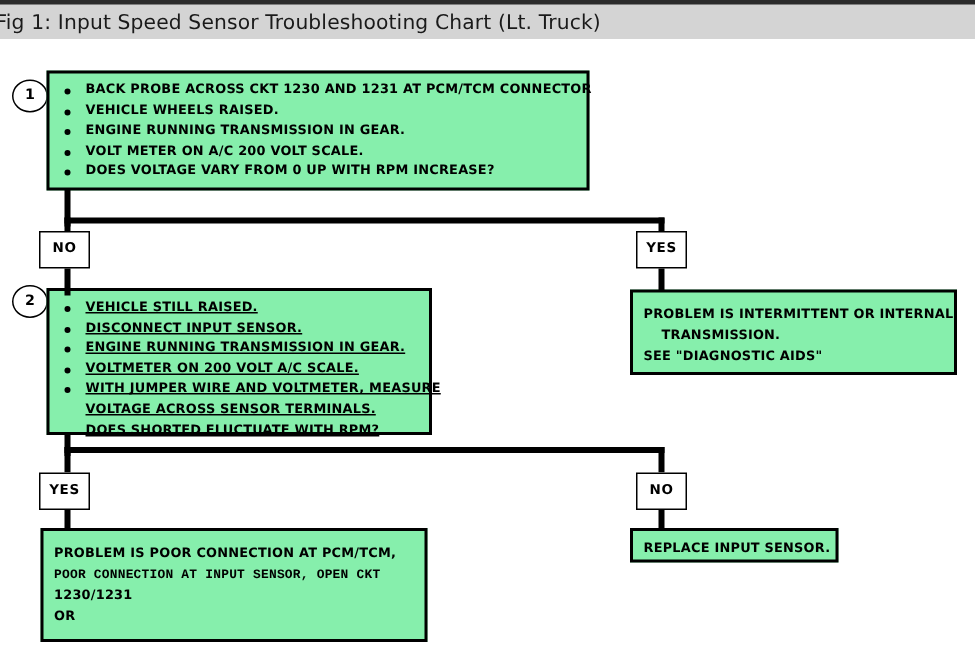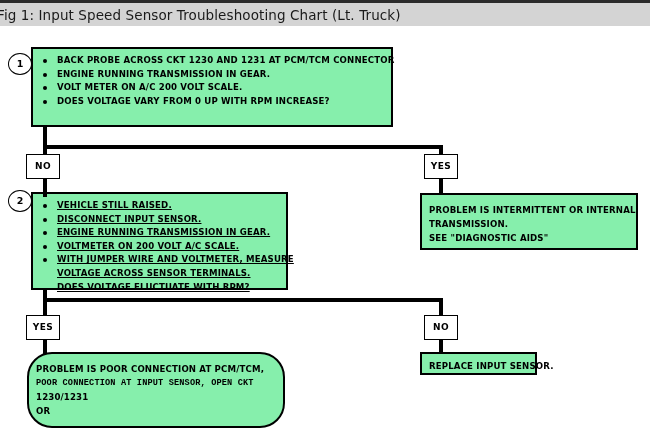--- a/index.html
+++ b/index.html
@@ -190,57 +190,58 @@
 
     <div class="vline" style="left:439px; top:272px; height:17px;"></div>
 
     <div class="vline" style="left:439px; top:312px; height:16px;"></div>
 
     <div class="step-circle" style="left:8px; top:27px;">1</div>
 
     <div class="box" style="left:31px; top:21px; width:362px; height:80px;">
       <ul class="steplist" style="left:8px; top:5px;">
         <li class="bulleted">BACK PROBE ACROSS CKT 1230 AND 1231 AT PCM/TCM CONNECTOR</li>
+        <li class="bulleted">VEHICLE WHEELS RAISED.</li>
         <li class="bulleted">ENGINE RUNNING TRANSMISSION IN GEAR.</li>
         <li class="bulleted">VOLT METER ON A/C 200 VOLT SCALE.</li>
         <li class="bulleted">DOES VOLTAGE VARY FROM 0 UP WITH RPM INCREASE?</li>
       </ul>
     </div>
 
     <div class="yn" style="left:26px; top:128px;">NO</div>
     <div class="yn" style="left:424px; top:128px;">YES</div>
 
     <div class="step-circle" style="left:8px; top:164px;">2</div>
 
     <div class="box" style="left:31px; top:166px; width:257px; height:98px;">
       <ul class="steplist" style="left:8px; top:5px;text-decoration:underline;">
         <li class="bulleted">VEHICLE STILL RAISED.</li>
         <li class="bulleted">DISCONNECT INPUT SENSOR.</li>
         <li class="bulleted">ENGINE RUNNING TRANSMISSION IN GEAR.</li>
         <li class="bulleted">VOLTMETER ON 200 VOLT A/C SCALE.</li>
         <li class="bulleted">WITH JUMPER WIRE AND VOLTMETER, MEASURE</li>
         <li class="cont">VOLTAGE ACROSS SENSOR TERMINALS.</li>
-        <li class="cont">DOES VOLTAGE FLUCTUATE WITH RPM?</li>
+        <li class="cont">DOES SHORTED FLUCTUATE WITH RPM?</li>
       </ul>
     </div>
 
     <div class="box" style="left:420px; top:167px; width:218px; height:57px;">
       <div class="resulttext" style="left:7px; top:8px;">PROBLEM IS INTERMITTENT OR INTERNAL</div>
-      <div class="resulttext" style="left:7px; top:22px;">TRANSMISSION.</div>
+      <div class="resulttext" style="left:19px; top:22px;">TRANSMISSION.</div>
       <div class="resulttext" style="left:7px; top:36px;">SEE "DIAGNOSTIC AIDS"</div>
     </div>
 
     <div class="yn" style="left:26px; top:289px;">YES</div>
     <div class="yn" style="left:424px; top:289px;">NO</div>
 
-    <div class="box" style="left:27px; top:326px; width:258px; height:76px;border-radius:25px;">
+    <div class="box" style="left:27px; top:326px; width:258px; height:76px;">
       <div class="resulttext" style="left:7px; top:8px;">PROBLEM IS POOR CONNECTION AT PCM/TCM,</div>
       <div class="resulttext" style="left:7px; top:22px;font-family:Liberation Mono, monospace;">POOR CONNECTION AT INPUT SENSOR, OPEN CKT</div>
       <div class="resulttext" style="left:7px; top:36px;">1230/1231</div>
       <div class="resulttext" style="left:7px; top:50px;">OR</div>
     </div>
 
-    <div class="box" style="left:420px; top:326px; width:117px; height:23px;padding-left:20px;">
+    <div class="box" style="left:420px; top:326px; width:139px; height:23px;padding-left:20px;">
       <div class="resulttext" style="left:7px; top:5px;">REPLACE INPUT SENSOR.</div>
     </div>
 
   </div>
 </div>
 
 </body></html>

